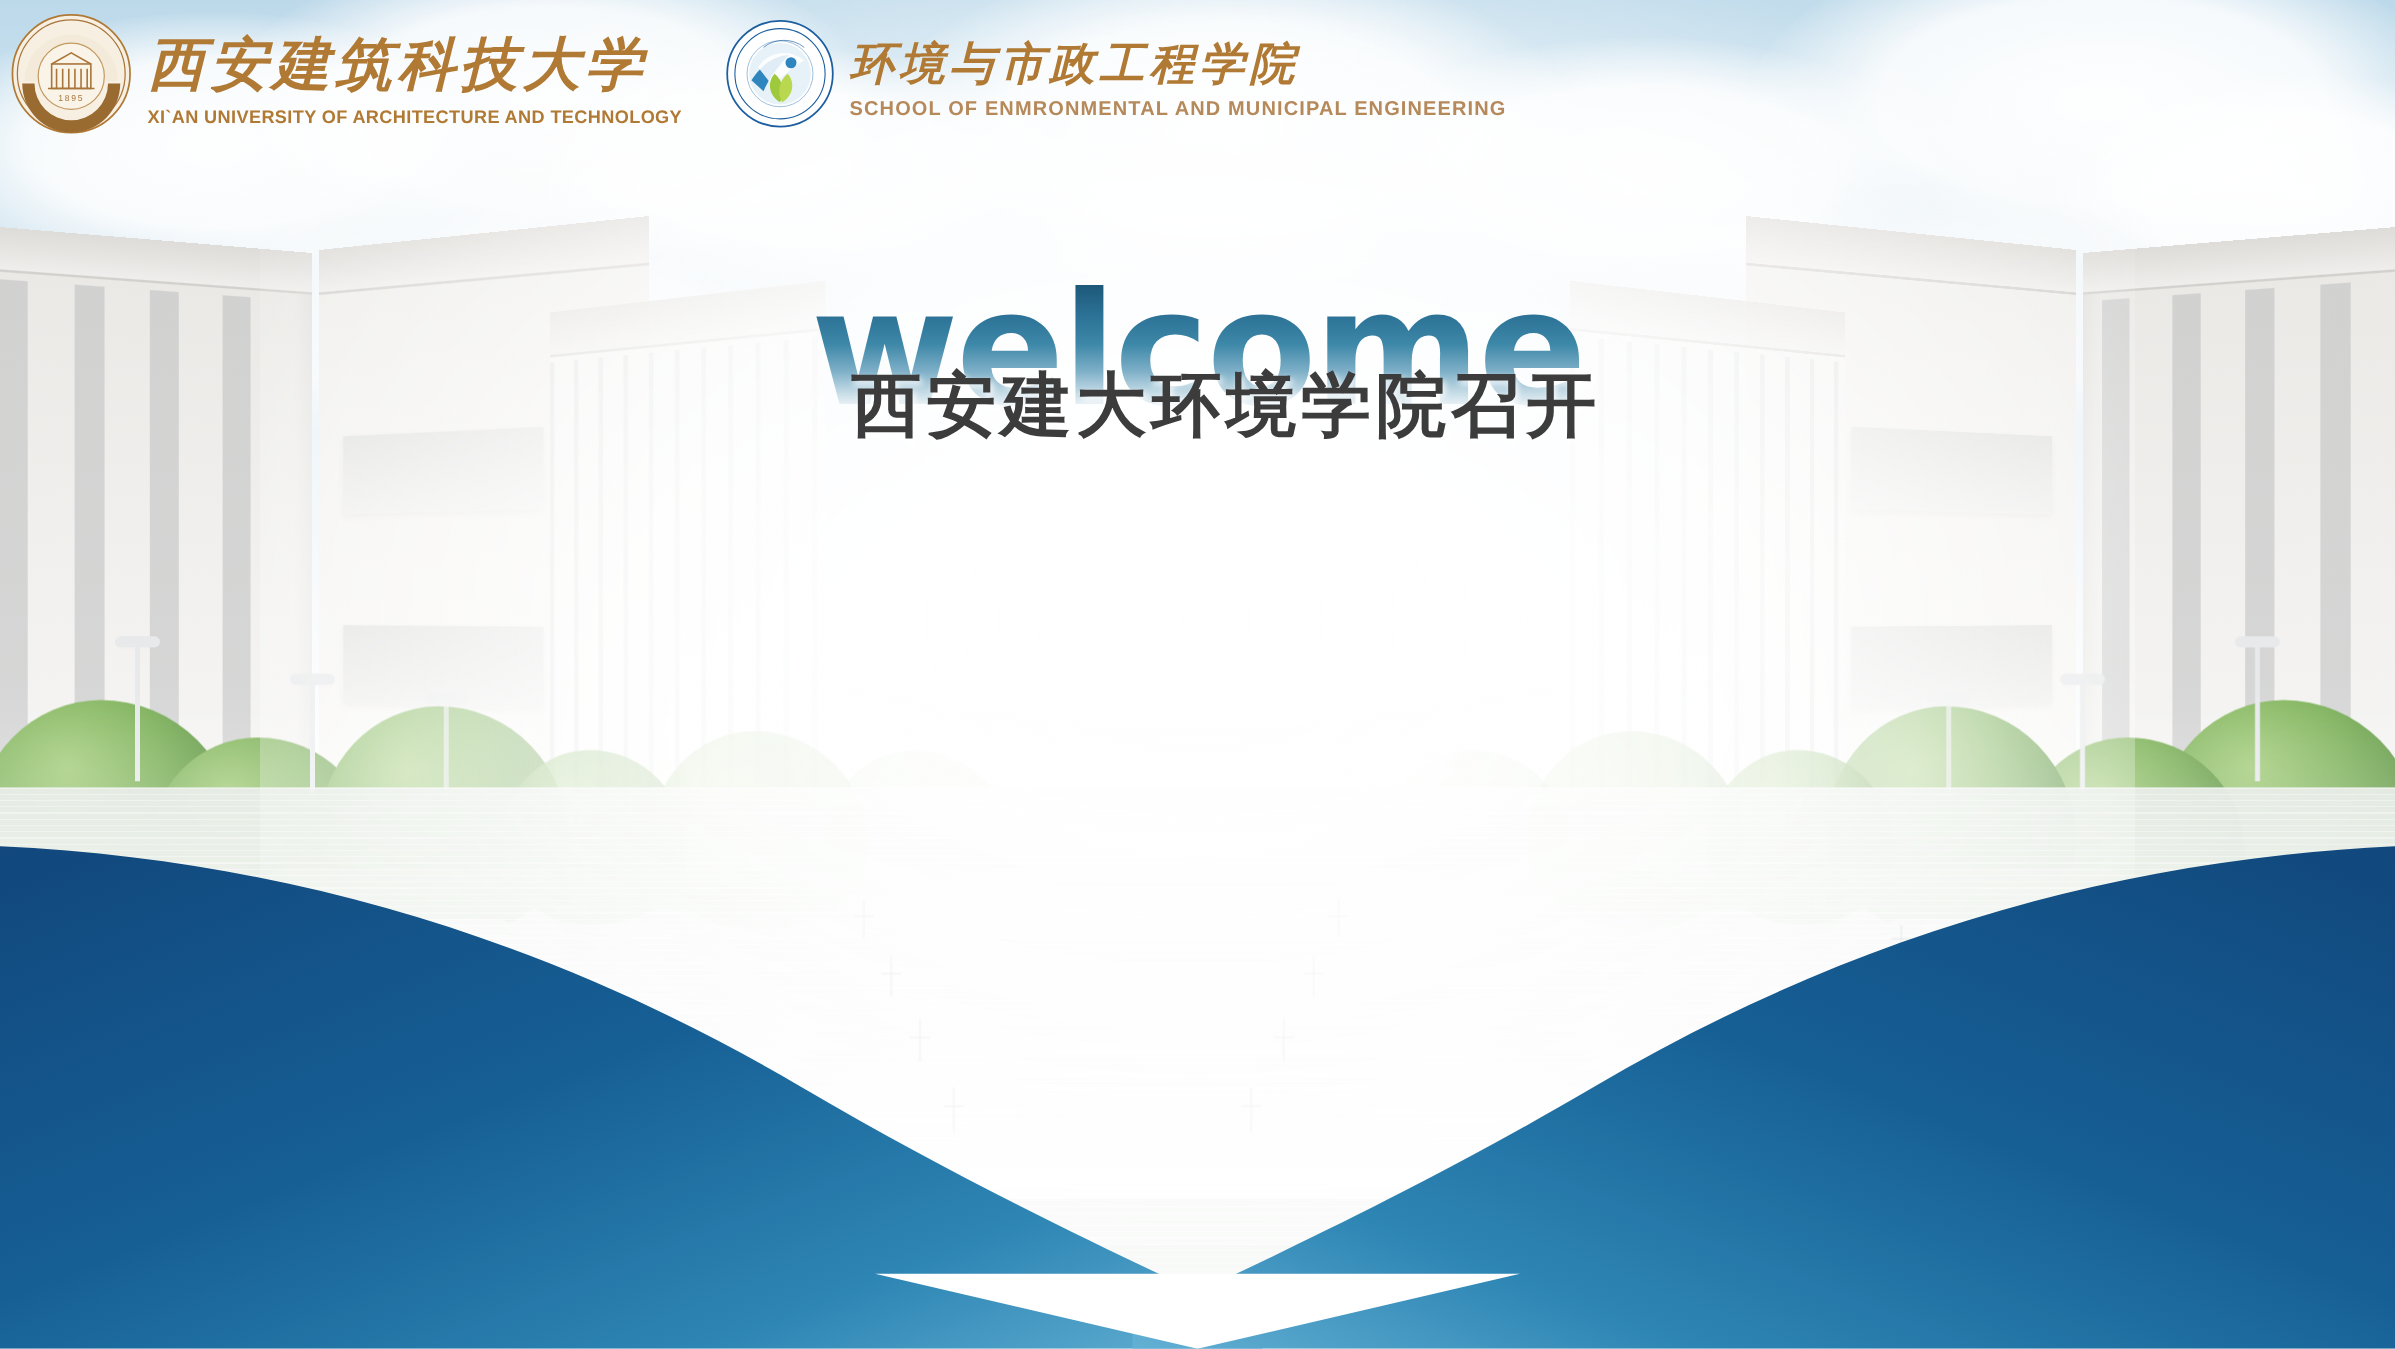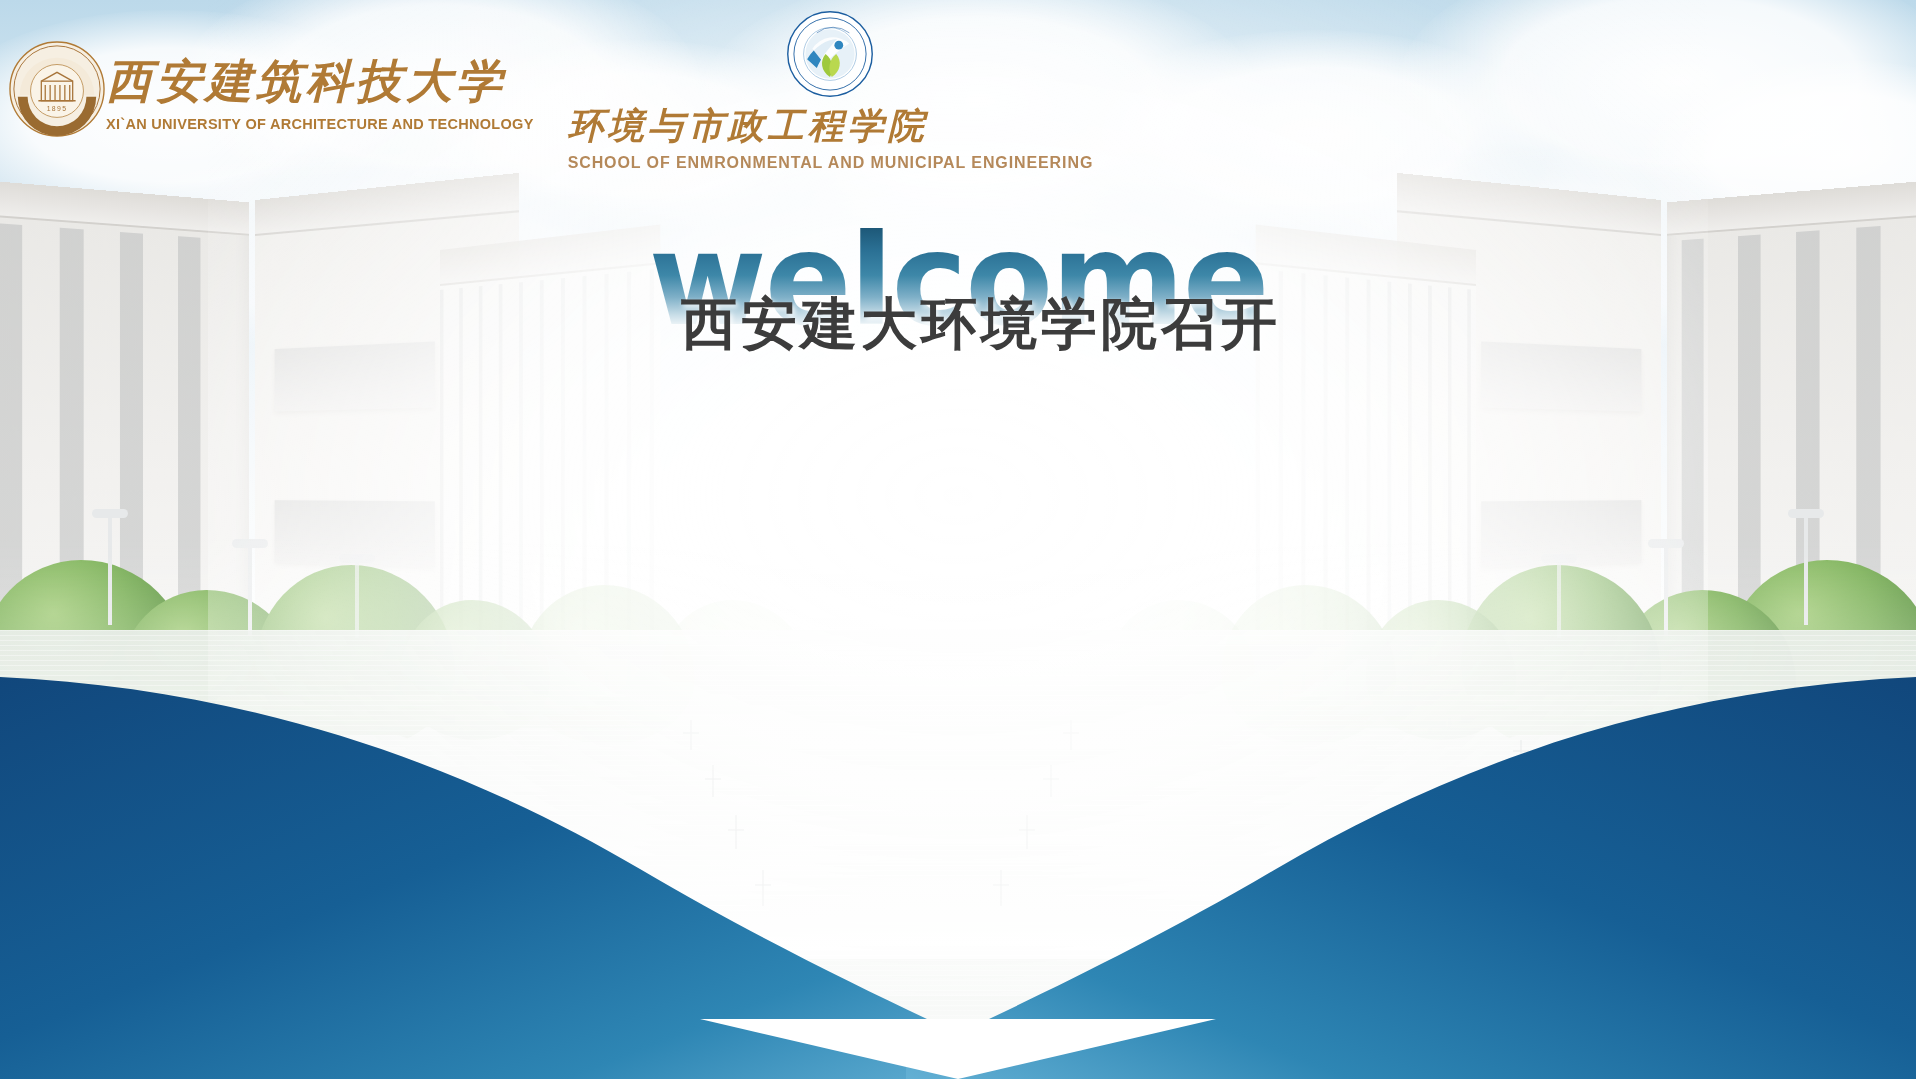--- a/index.html
+++ b/index.html
@@ -220,25 +220,25 @@
   
   .header {
     position: absolute;
     left: 0; top: 0;
     display: flex;
     align-items: center;
     padding: 10px 0 0 8px;
     z-index: 20;
   }
   .logo-group { display: flex; align-items: center; }
-  .logo-group + .logo-group { margin-left: 34px; flex-direction: column; }
+  .logo-group + .logo-group { margin-left: 34px; }
 
   .seal { position: relative; flex: 0 0 auto; }
 
-  .logo-text { display: flex; flex-direction: column; justify-content: center; }
+  .logo-text { margin-left: 12px; display: flex; flex-direction: column; justify-content: center; }
   .logo-cn {
     color: #b07a35;
     letter-spacing: 4px;
     white-space: nowrap;
   }
   .logo-cn.u { font-size: 46px; font-weight: 700; font-family: "Liberation Serif", serif; font-style: italic; }
   .logo-cn.s { font-size: 36px; font-weight: 700; font-family: "Liberation Serif", serif; font-style: italic; }
   .logo-en {
     color: #b07a35;
     font-weight: 700;

